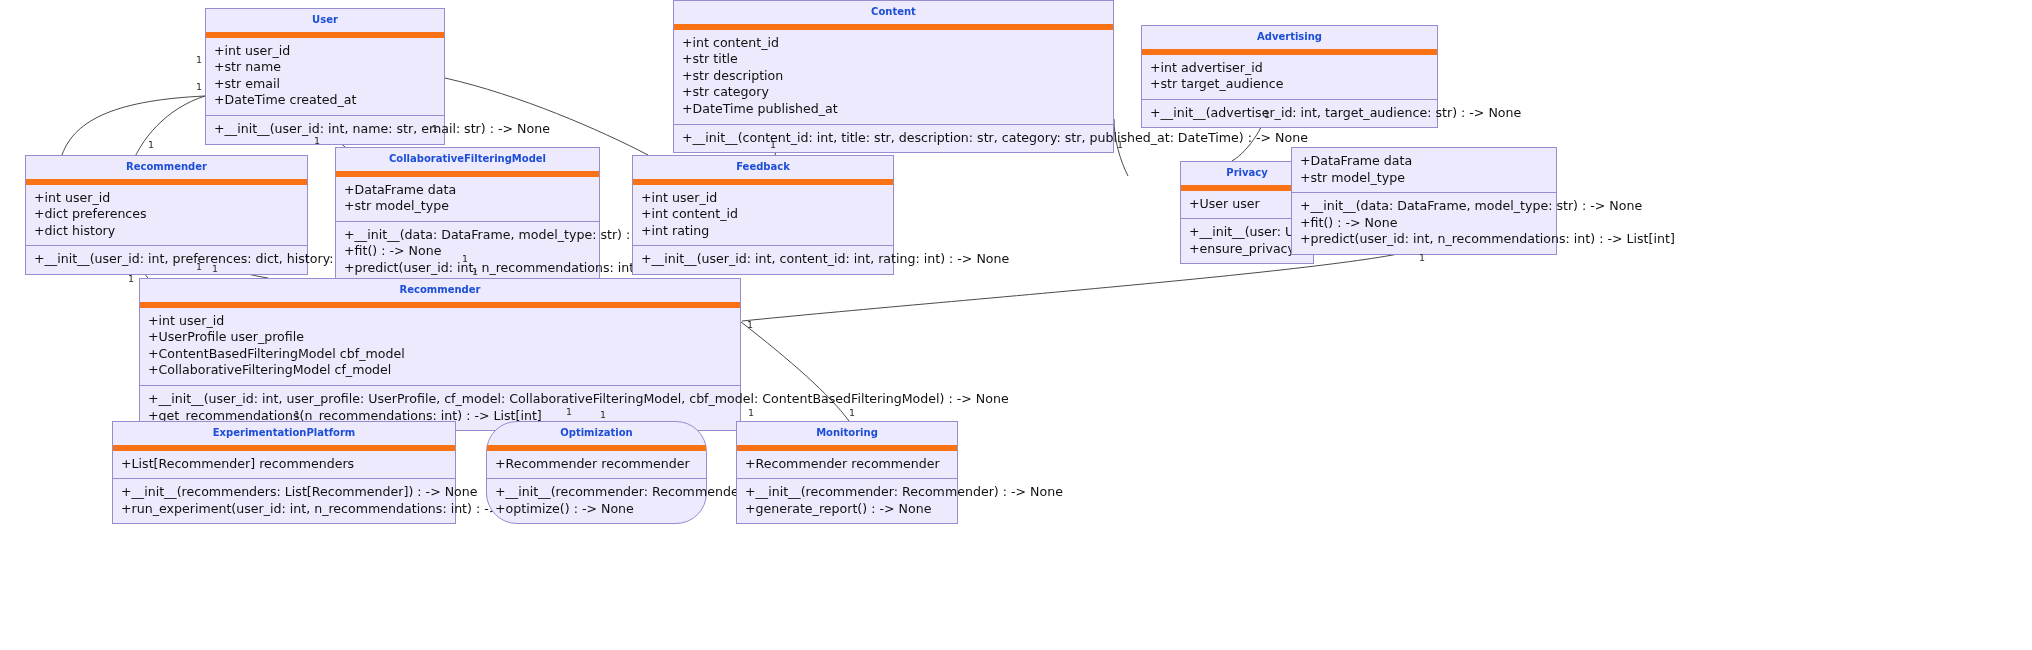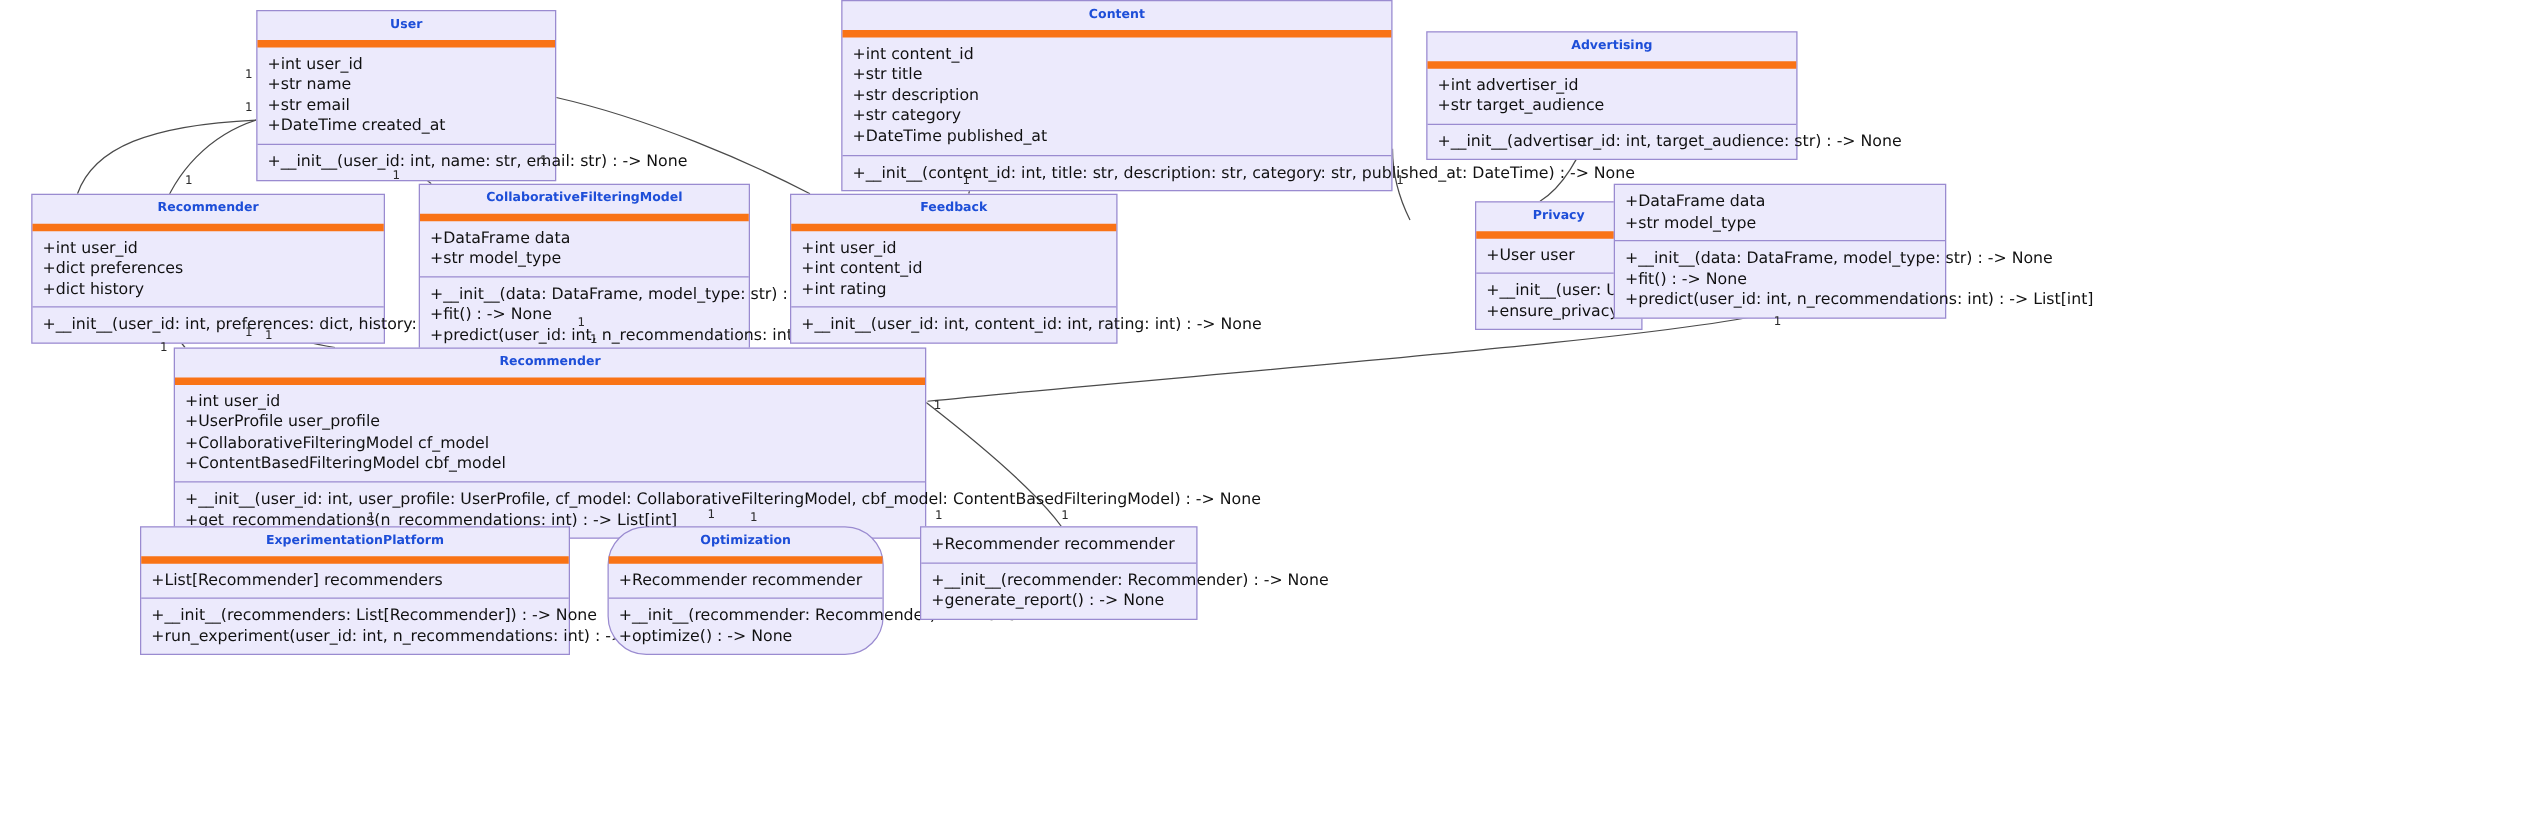--- a/index.html
+++ b/index.html
@@ -172,22 +172,22 @@
           <div class="cls-row">+__init__(data: DataFrame, model_type: str) : -&gt; None</div>
           <div class="cls-row">+fit() : -&gt; None</div>
           <div class="cls-row">+predict(user_id: int, n_recommendations: int) : -&gt; List[int]</div>
         </div>
       </div>
       <div class="uml-class" style="left: 139px; top: 278px; width: 602px;">
         <div class="cls-title">Recommender</div>
         <div class="cls-section">
           <div class="cls-row">+int user_id</div>
           <div class="cls-row">+UserProfile user_profile</div>
+          <div class="cls-row">+ContentBasedFilteringModel cbf_model</div>
           <div class="cls-row">+CollaborativeFilteringModel cf_model</div>
-          <div class="cls-row">+ContentBasedFilteringModel cbf_model</div>
         </div>
         <div class="cls-section">
           <div class="cls-row">+__init__(user_id: int, user_profile: UserProfile, cf_model: CollaborativeFilteringModel, cbf_model: ContentBasedFilteringModel) : -&gt; None</div>
           <div class="cls-row">+get_recommendations(n_recommendations: int) : -&gt; List[int]</div>
         </div>
       </div>
       <div class="uml-class" style="left: 112px; top: 421px; width: 344px;">
         <div class="cls-title">ExperimentationPlatform</div>
         <div class="cls-section">
           <div class="cls-row">+List[Recommender] recommenders</div>
@@ -201,20 +201,21 @@
         <div class="cls-title">Optimization</div>
         <div class="cls-section">
           <div class="cls-row">+Recommender recommender</div>
         </div>
         <div class="cls-section">
           <div class="cls-row">+__init__(recommender: Recommender) : -&gt; None</div>
           <div class="cls-row">+optimize() : -&gt; None</div>
         </div>
       </div>
       <div class="uml-class" style="left: 736px; top: 421px; width: 222px;">
+        <div class="cls-title">Monitoring</div>
         <div class="cls-section">
           <div class="cls-row">+Recommender recommender</div>
         </div>
         <div class="cls-section">
           <div class="cls-row">+__init__(recommender: Recommender) : -&gt; None</div>
           <div class="cls-row">+generate_report() : -&gt; None</div>
         </div>
       </div>
     </div>
   <div id="mult-layer">

